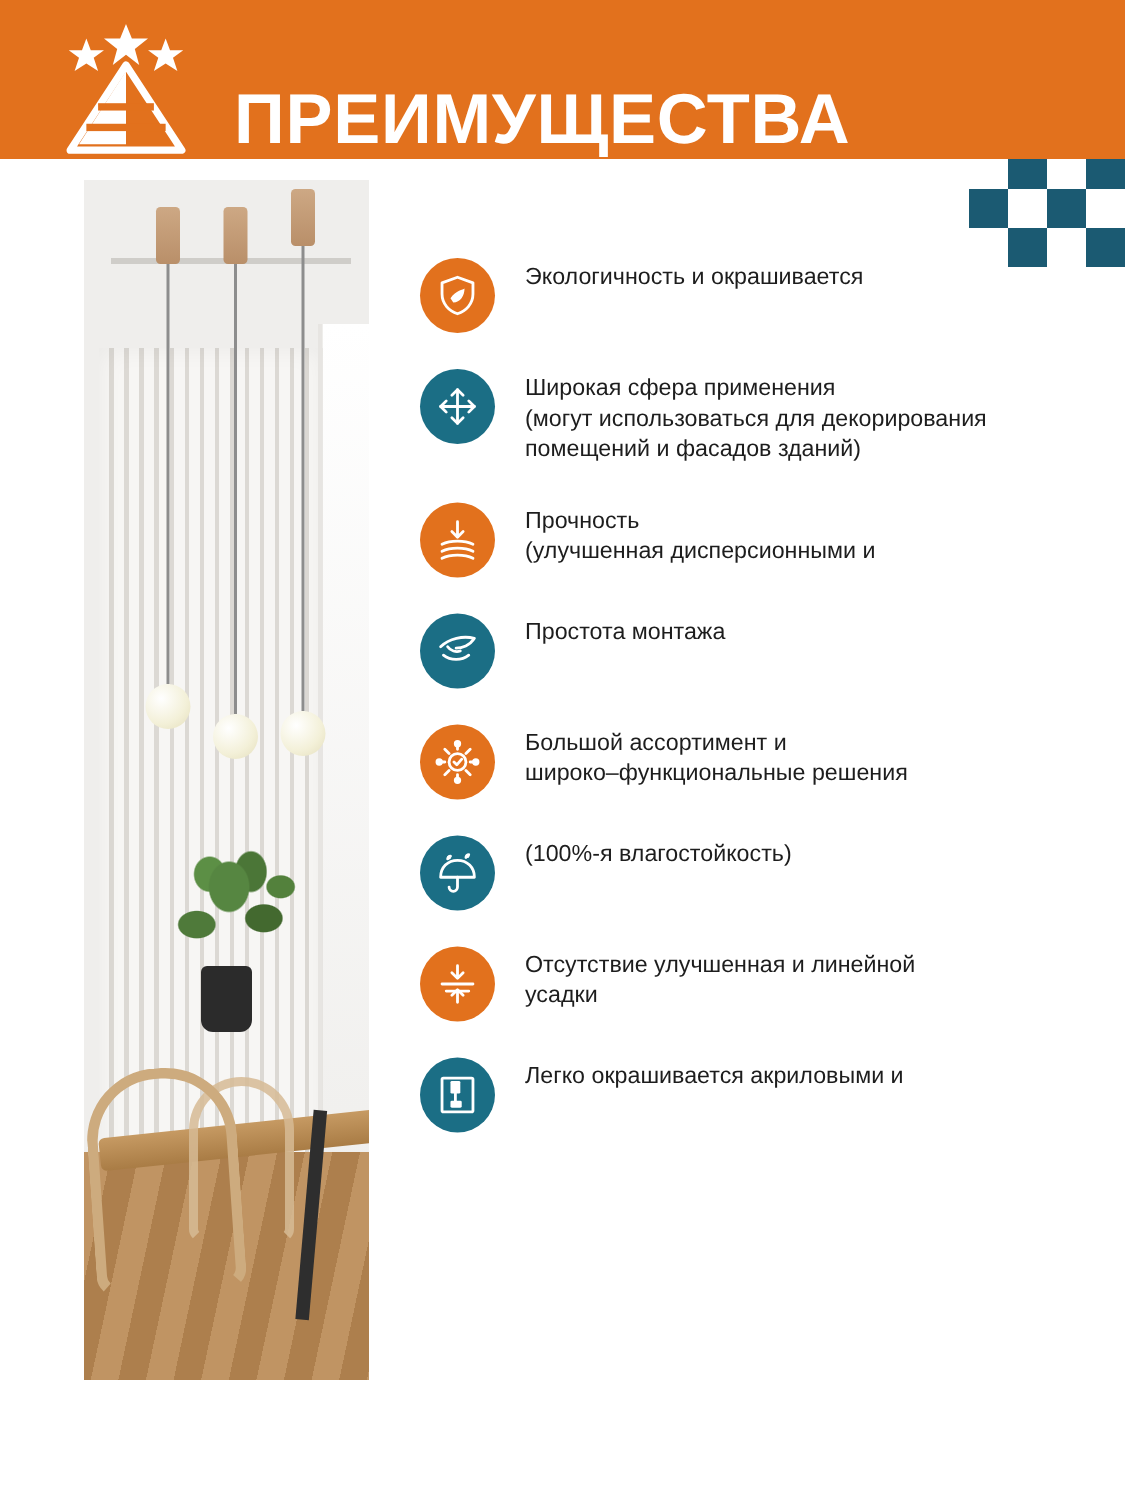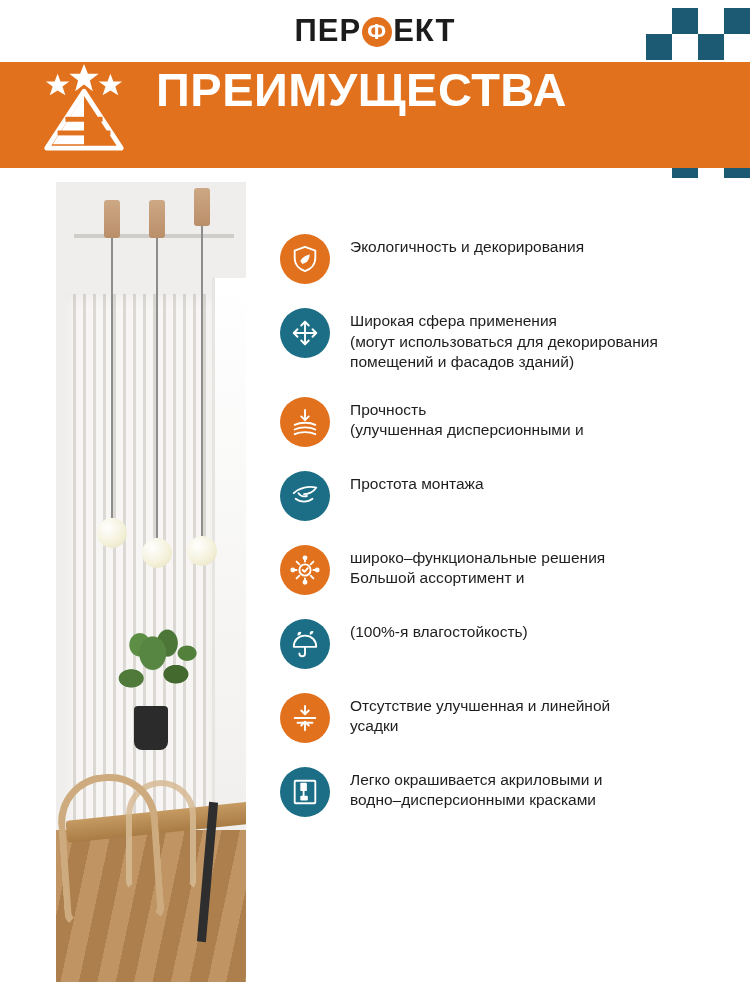--- a/index.html
+++ b/index.html
@@ -56,21 +56,21 @@
     grid-template-columns: repeat(5, 26px);
     grid-template-rows: repeat(4, 26px);
   }
 
   
   .headline-band {
     position: relative;
     height: 106px;
     background: #e2711d;
     display: flex;
-    align-items: flex-start;
+    align-items: flex-end;
     padding-left: 30px;
     z-index: 2;
   }
   .headline-title {
     color: #ffffff;
     font-size: 47px;
     font-weight: bold;
     letter-spacing: 0.5px;
     margin-left: 18px;
   }
@@ -195,27 +195,20 @@
     <i style="background:#ffffff"></i>
       <i style="background:#1b5a72"></i>
       <i style="background:#ffffff"></i>
       <i style="background:#1b5a72"></i>
     <i style="background:#1b5a72"></i>
       <i style="background:#ffffff"></i>
       <i style="background:#1b5a72"></i>
       <i style="background:#ffffff"></i>
   </div>
 
-  <div class="brand-row">
-    <div class="brand-logo">
-      <span>ПЕР</span>
-      <span class="dot-letter">Ф</span>
-      <span>ЕКТ</span>
-    </div>
-  </div>
 
   <div class="headline-band">
     <svg class="tree-mark" viewBox="0 0 110 94">
       <g fill="#ffffff">
         <polygon points="55,2 59,12 70,12 61,19 64,30 55,23 46,30 49,19 40,12 51,12"></polygon>
         <polygon points="28,12 31,20 40,20 33,25 36,34 28,29 20,34 23,25 16,20 25,20"></polygon>
         <polygon points="82,12 85,20 94,20 87,25 90,34 82,29 74,34 77,25 70,20 79,20"></polygon>
       </g>
       <path d="M55 30 L93 88 L17 88 Z" fill="none" stroke="#ffffff" stroke-width="5" stroke-linejoin="round"></path>
       <path d="M55 34 L55 84 L23 84 Z" fill="#ffffff"></path>
@@ -283,21 +276,21 @@
     <div class="list-col">
 
       <div class="benefit">
         <div class="badge orange">
           <svg class="icon" width="30" height="30" viewBox="0 0 32 32" fill="none" stroke="#fff" stroke-width="2" stroke-linecap="round" stroke-linejoin="round">
             <path d="M16 3 L27 7 V15 C27 22 22 27 16 29 C10 27 5 22 5 15 V7 Z"></path>
             <path d="M11 18c4-6 9-6 10-7 0 5-3 10-8 10" fill="#fff" stroke="none"></path>
           </svg>
         </div>
         <div class="text">
-          <span class="sub">Экологичность и декорирования</span>
+          <span class="sub">Экологичность и окрашивается</span>
         </div>
       </div>
 
       <div class="benefit">
         <div class="badge teal">
           <svg class="icon" width="30" height="30" viewBox="0 0 32 32" fill="none" stroke="#fff" stroke-width="2" stroke-linecap="round" stroke-linejoin="round">
             <path d="M16 4v24M4 16h24"></path>
             <path d="M16 4l-4 4M16 4l4 4M16 28l-4-4M16 28l4-4M4 16l4-4M4 16l4 4M28 16l-4-4M28 16l-4 4"></path>
           </svg>
         </div>
@@ -342,22 +335,22 @@
             <circle cx="16" cy="16" r="6"></circle>
             <path d="M13.5 16l2 2 3.5-4"></path>
             <path d="M16 3v4M16 25v4M3 16h4M25 16h4M7 7l3 3M22 22l3 3M25 7l-3 3M10 22l-3 3"></path>
             <circle cx="16" cy="3" r="1.6" fill="#fff"></circle>
               <circle cx="16" cy="29" r="1.6" fill="#fff"></circle>
             <circle cx="3" cy="16" r="1.6" fill="#fff"></circle>
               <circle cx="29" cy="16" r="1.6" fill="#fff"></circle>
           </svg>
         </div>
         <div class="text">
+          <span class="sub">Большой ассортимент и</span>
           <span class="sub">широко–функциональные решения</span>
-          <span class="sub">Большой ассортимент и</span>
         </div>
       </div>
 
       <div class="benefit">
         <div class="badge teal">
           <svg class="icon" width="30" height="30" viewBox="0 0 32 32" fill="none" stroke="#fff" stroke-width="2" stroke-linecap="round" stroke-linejoin="round">
             <path d="M4 19c0-7 5-12 12-12s12 5 12 12z"></path>
             <path d="M16 19v7a3 3 0 0 1-6 0"></path>
             <path d="M9 6c0-1 1-2 2-2M22 5c0-1 1-2 2-2"></path>
             <circle cx="10" cy="5" r="1.4" fill="#fff" stroke="none"></circle>
@@ -388,19 +381,18 @@
         <div class="badge teal">
           <svg class="icon" width="30" height="30" viewBox="0 0 32 32" fill="none" stroke="#fff" stroke-width="2" stroke-linecap="round" stroke-linejoin="round">
             <rect x="5" y="4" width="22" height="24" rx="1"></rect>
             <rect x="11" y="6" width="7" height="9" rx="1" fill="#fff" stroke="none"></rect>
             <path d="M14.5 15v5" stroke="#fff"></path>
             <rect x="11" y="20" width="8" height="5" rx="1" fill="#fff" stroke="none"></rect>
           </svg>
         </div>
         <div class="text">
           <span class="sub">Легко окрашивается акриловыми и</span>
-          <span class="sub">водно–дисперсионными красками</span>
         </div>
       </div>
 
     </div>
   </div>
 </div>
 
 </body></html>

